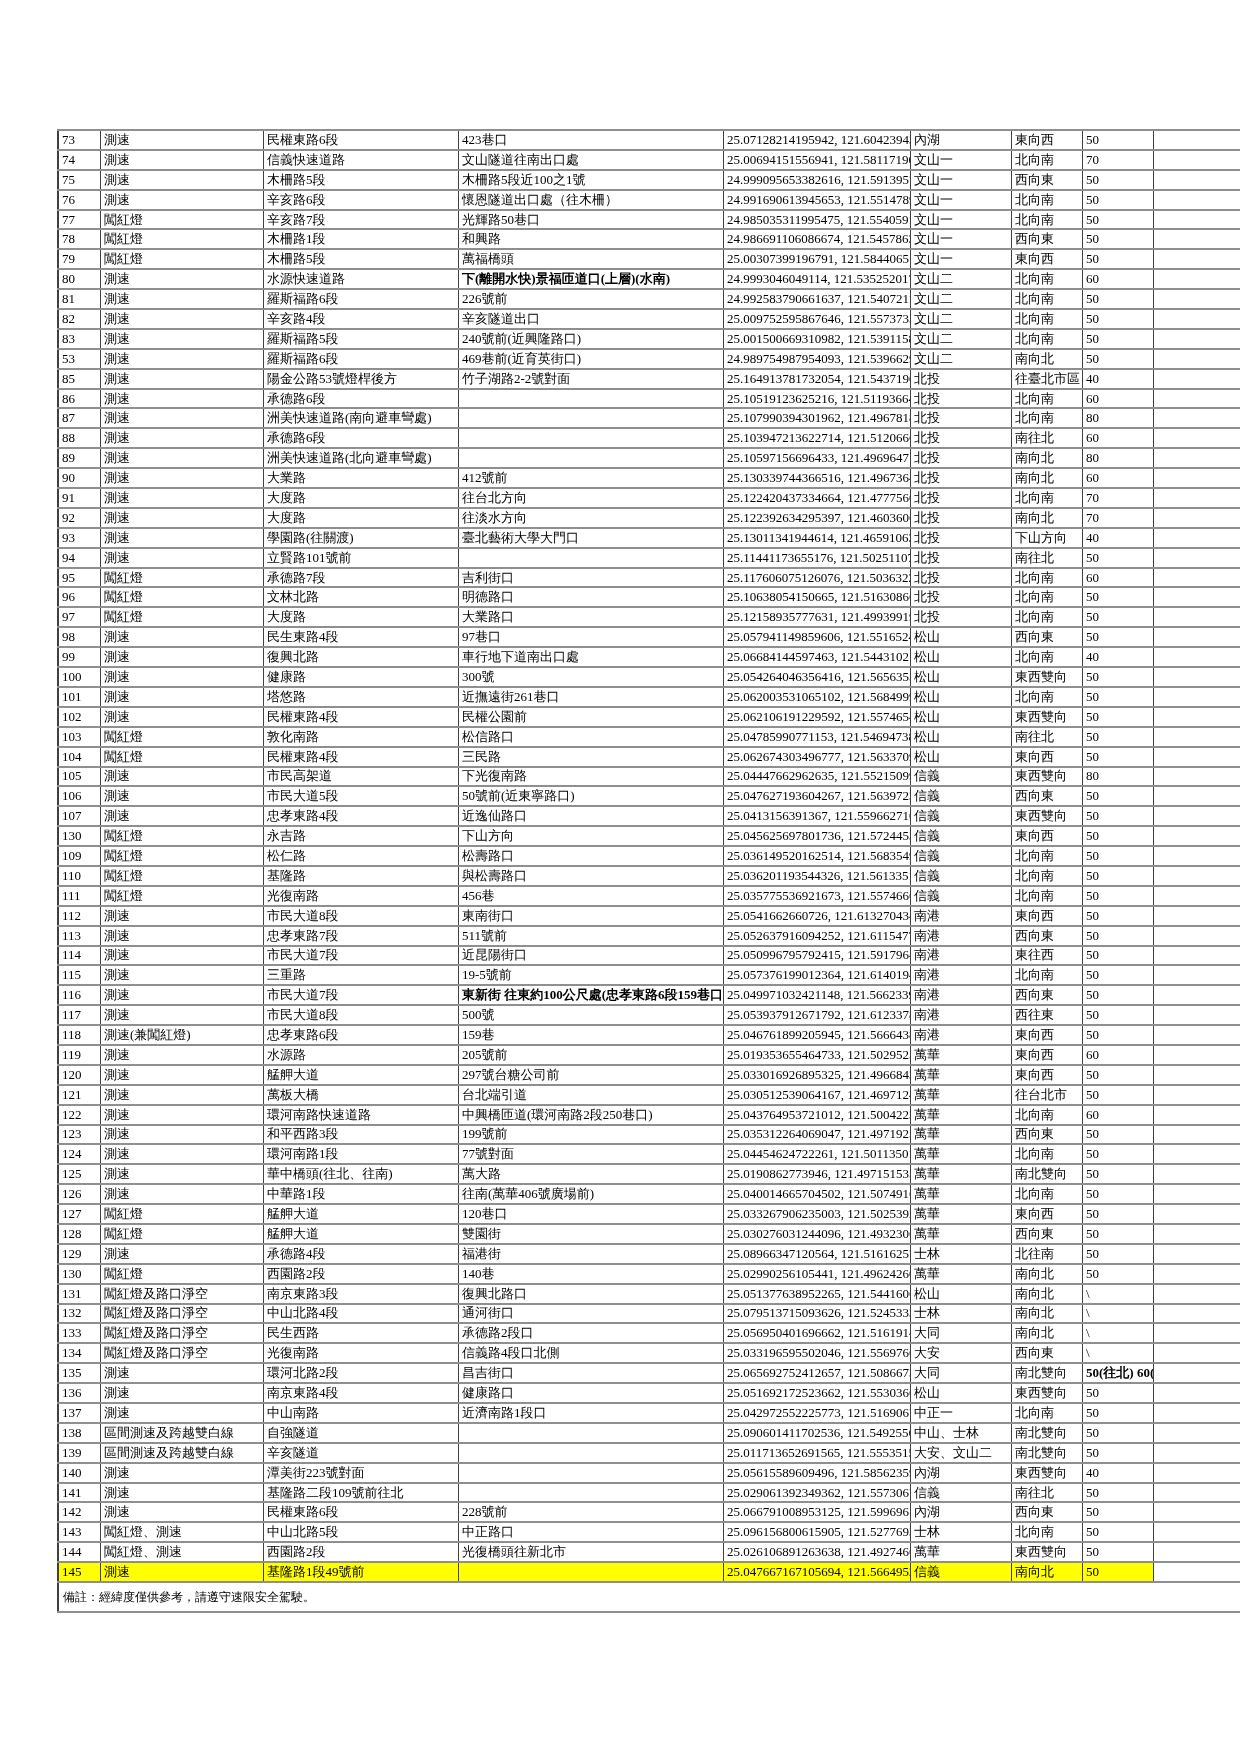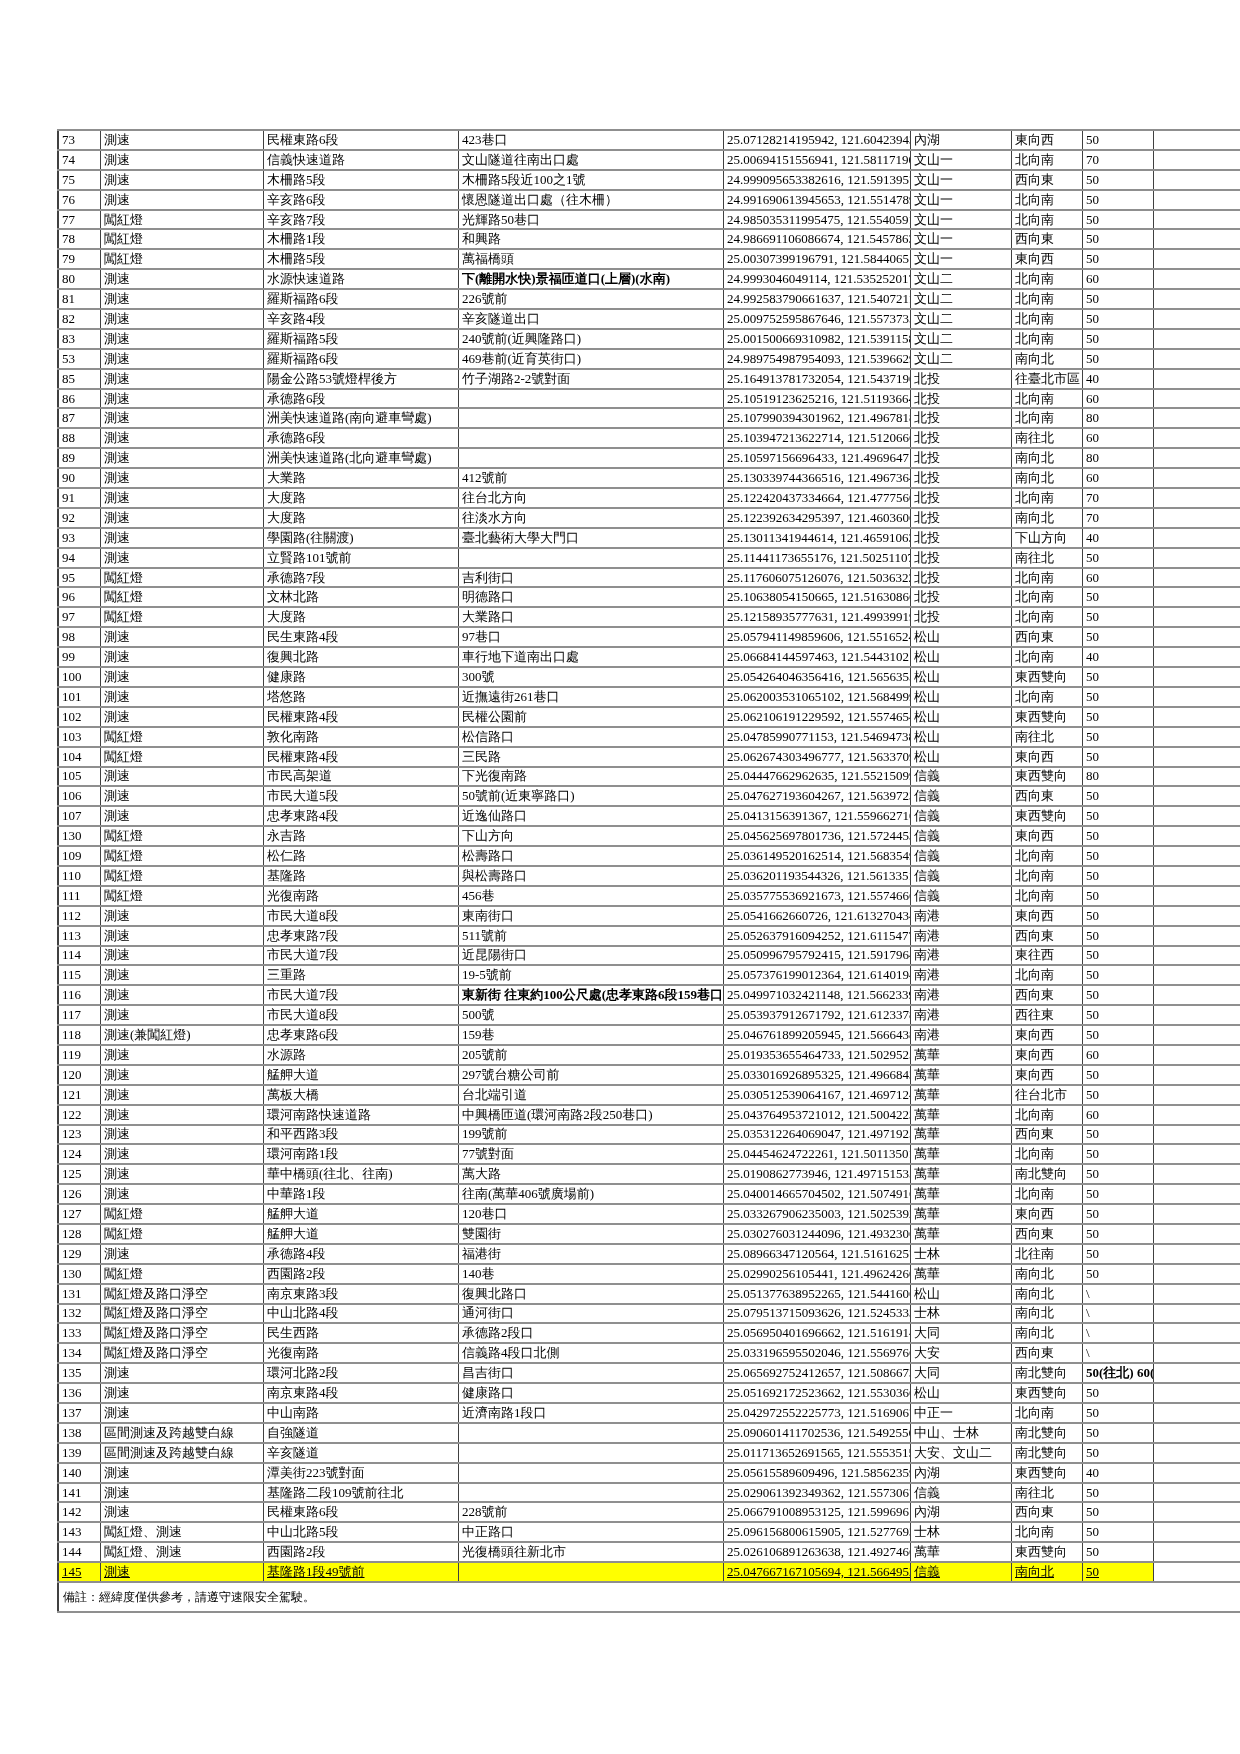--- a/index.html
+++ b/index.html
@@ -34,21 +34,21 @@
   td.col-no{width:35px;font-size:13px;}
   td.col-type{width:156px;}
   td.col-road{width:188px;}
   td.col-location{width:258px;}
   td.col-coords{width:180px;font-size:9px;text-align:center;letter-spacing:0;}
   td.col-district{width:94px;}
   td.col-direction{width:64px;font-size:12px;padding:0 2px;}
   td.col-speed{width:64px;font-size:13px;}
   td.col-extra{width:91px;}
   td.tiny{font-size:8px;line-height:9px;white-space:pre-line;font-weight:bold;}
-  tr.hl td{background:#ffff00;text-decoration:underline;}
+  tr.hl td{background:#ffff00;}
   tr.hl td.col-extra{background:#ffffff;}
   tr.note-row{height:30px;}
   tr.note-row td{
     border-top:2px solid #404040;
     font-size:12px;
     text-align:left;
     padding:0 4px;
   }
 </style>
 </head>

